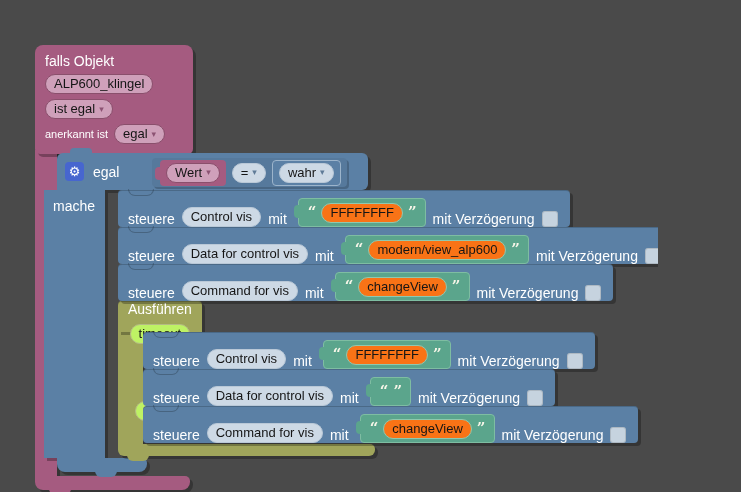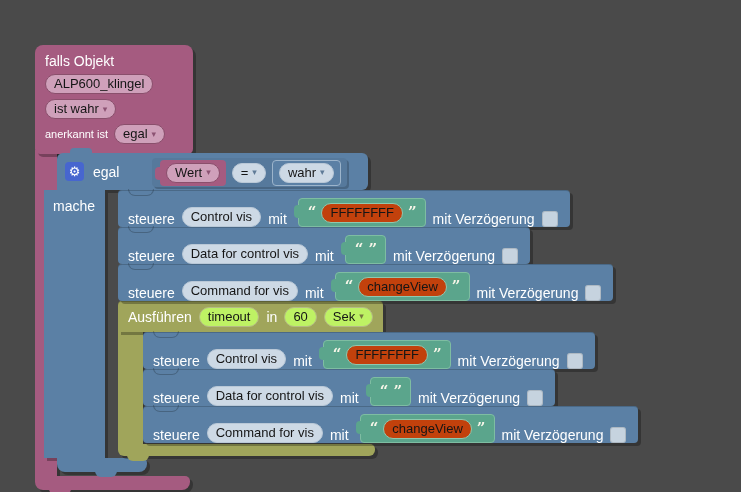--- a/index.html
+++ b/index.html
@@ -8,21 +8,21 @@
           overflow:hidden;font-family:"Liberation Sans",sans-serif;}
   .abs{position:absolute;}
   .shadow{box-shadow:3px 3px 0 rgba(0,0,0,0.28);}
   .lbl{color:#fff;font-size:14px;white-space:nowrap;}
   .field{display:inline-flex;align-items:center;gap:4px;border-radius:10px;
          padding:1px 8px;font-size:13px;color:#151515;white-space:nowrap;line-height:16px;}
   .f-blue{background:#cdd9e5;border:1px solid #bccadril;}
   .f-blue{background:#cdd9e5;border:1px solid #b9c8d7;}
   .f-pink{background:#cfa0ba;border:1px solid #8a4f6c;text-align:right;}
   .f-olive{background:#bef264;border:1px solid #b5ba85;}
-  .f-green{background:#c2410c;border:1px solid #8fc8af;}
+  .f-green{background:#f97316;border:1px solid #8fc8af;}
   .arrow{font-size:9px;line-height:9px;}
   .a-pink{color:#8c5273;} .a-blue{color:#5f7b97;} .a-olive{color:#75783f;}
 
   
   .pink{background:var(--trigger-pink);}
   .pink-head{left:35px;top:45px;width:158px;height:109px;border-radius:8px 8px 5px 5px;
              display:flex;flex-direction:column;gap:5px;padding:8px 10px;box-sizing:border-box;}
   .pink-spine{left:35px;top:150px;width:22px;height:327px;}
   .pink-foot{left:35px;top:476px;width:155px;height:14px;border-radius:0 5px 8px 8px;}
   .pink-tab{left:49px;top:489px;width:22px;height:5px;border-radius:0 0 6px 6px;}
@@ -58,21 +58,21 @@
   .strblock{position:relative;display:inline-flex;align-items:center;gap:5px;height:27px;
         background:var(--string-green);border:1px solid #7ebda2;border-radius:4px;
         padding:0 8px 0 9px;margin-left:4px;}
   .strblock::before{content:"";position:absolute;left:-5px;top:6px;width:7px;height:13px;
         background:var(--string-green);border-radius:4px 0 0 4px;}
   .quote{color:#f8f6e9;font-family:"DejaVu Serif",serif;font-weight:bold;font-size:15px;line-height:15px;}
   .checkbox{width:16px;height:16px;background:#c6d3df;border-radius:3px;flex:0 0 auto;
         box-shadow:inset 0 0 0 1px rgba(0,0,0,0.12);}
 
   
-  .olive{background:var(--timer-olive);}
+  .olive{background:var(--timer-olive);flex-direction:column;}
   .olive-head{left:118px;top:301px;height:31px;display:inline-flex;align-items:center;gap:7px;
         padding:0 10px;border-radius:4px 4px 0 0;
         box-shadow:3px 3px 0 rgba(0,0,0,0.28), inset 0 1px 0 rgba(0,0,0,0.18);}
   .olive-spine{left:118px;top:330px;width:25px;height:116px;}
   .olive-foot{left:118px;top:444px;width:257px;height:12px;border-radius:0 5px 6px 6px;}
   .olive-tab{left:127px;top:455px;width:22px;height:6px;border-radius:0 0 6px 6px;}
 </style>
 </head>
 <body>
 
@@ -80,21 +80,21 @@
 
   <div class="abs pink pink-spine shadow"></div>
   <div class="abs pink pink-foot shadow"></div>
   <div class="abs pink pink-tab"></div>
   <div class="abs pink pink-head shadow">
     <div class="lbl">falls Objekt</div>
     <div class="field f-pink selfstart">
       <span>ALP600_klingel</span>
     </div>
     <div class="field f-pink selfstart">
-      <span>ist wahr</span>
+      <span>ist egal</span>
       <span class="arrow a-pink">▾</span>
     </div>
     <div style="display:flex;align-items:center;gap:6px;">
       <span class="lbl" style="font-size:11px;">anerkannt ist</span>
       <span class="field f-pink">
         <span>egal</span>
         <span class="arrow a-pink">▾</span>
       </span>
     </div>
   </div>
@@ -165,20 +165,23 @@
     <span class="checkbox"></span>
   </div>
       <div class="srow r1">
     <span class="lbl">steuere</span>
     <span class="field f-blue">
       <span>Data for control vis</span>
     </span>
     <span class="lbl">mit</span>
     <span class="strblock">
       <span class="quote">“</span>
+      <span class="field f-green">
+        <span>modern/view_alp600</span>
+      </span>
       <span class="quote">”</span>
     </span>
     <span class="lbl">mit Verzögerung</span>
     <span class="checkbox"></span>
   </div>
       <div class="srow r2">
     <span class="lbl">steuere</span>
     <span class="field f-blue">
       <span>Command for vis</span>
     </span>

